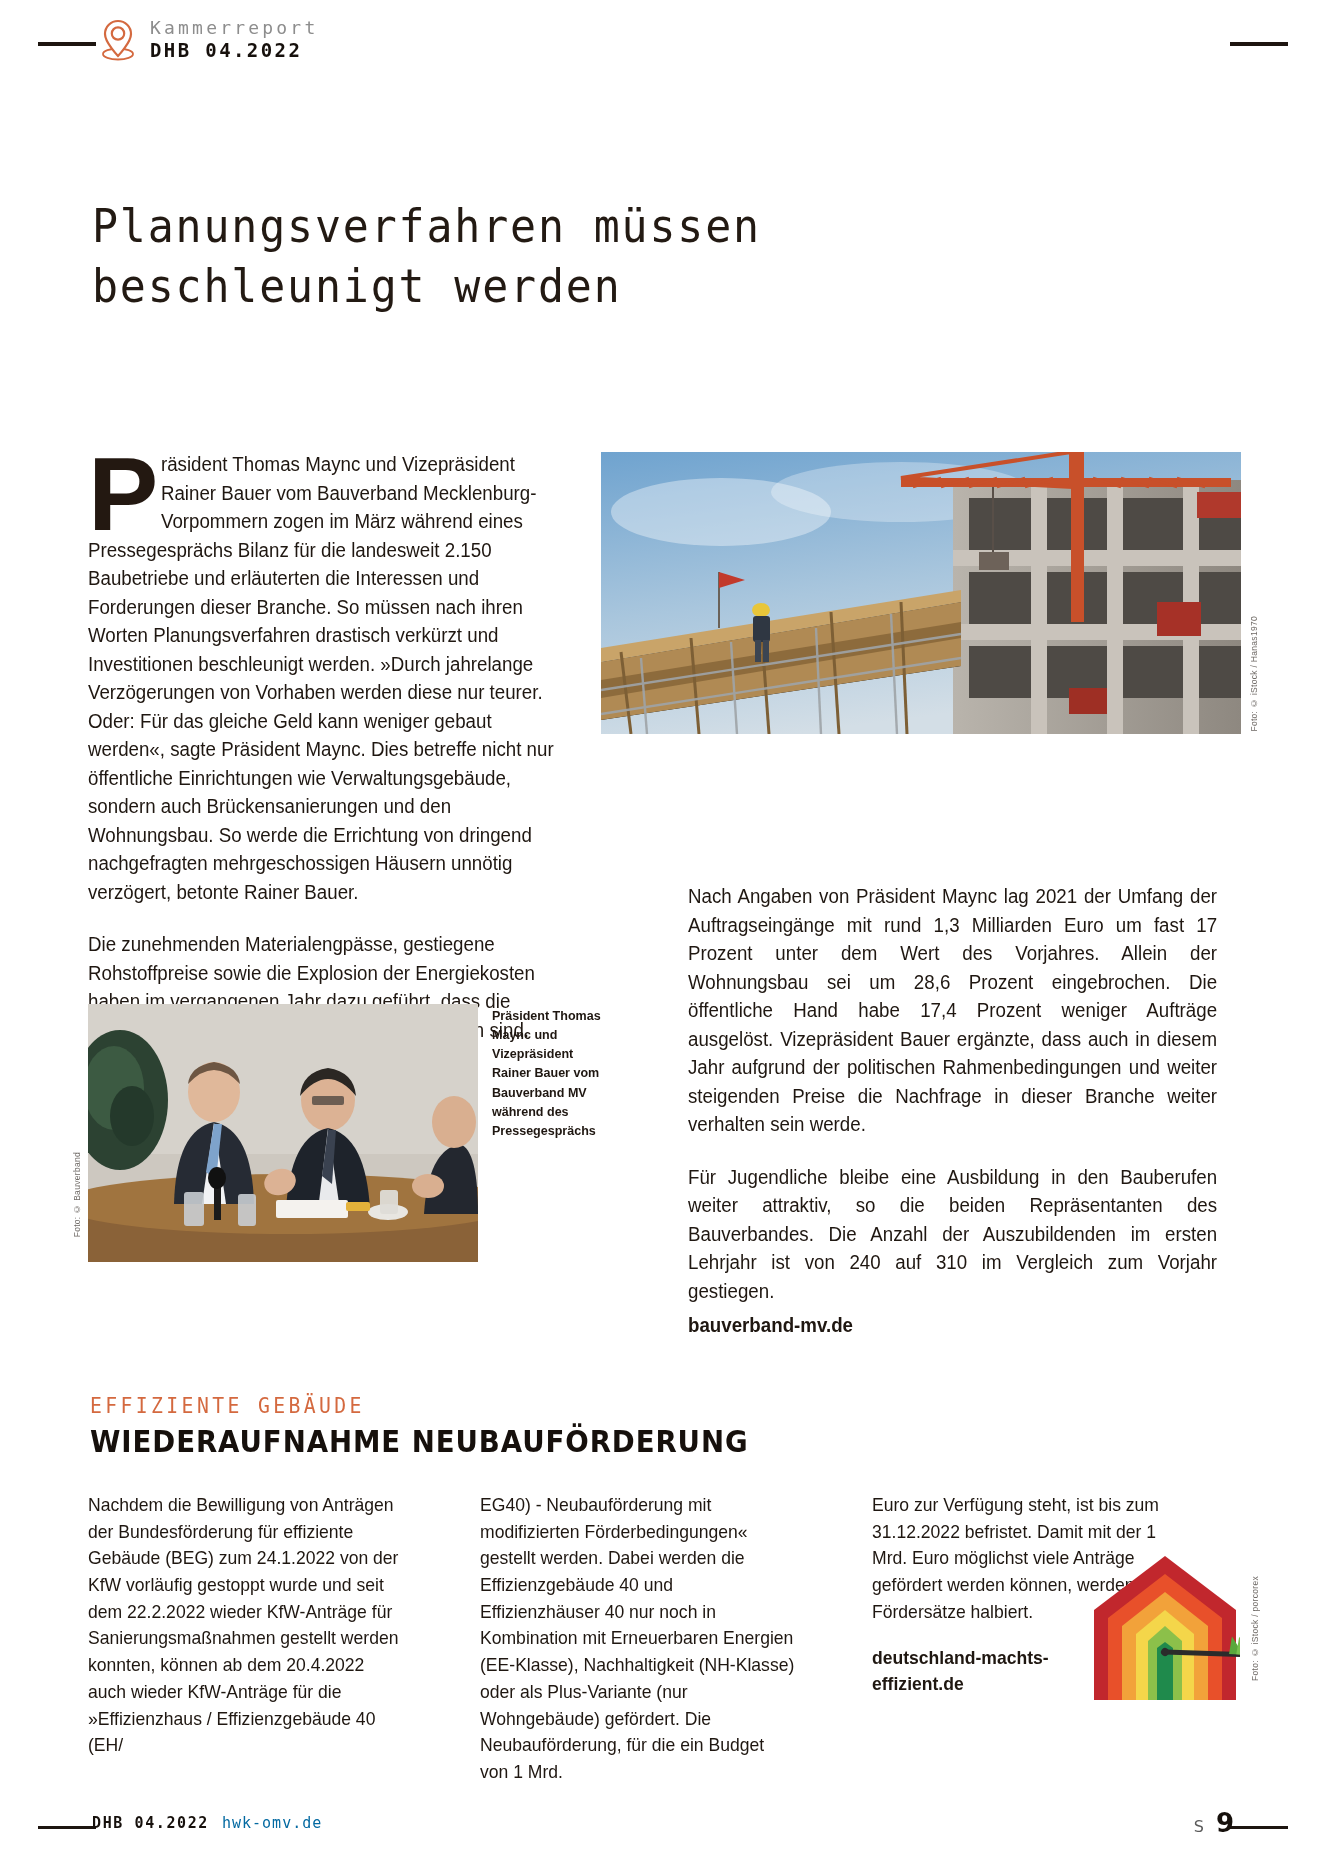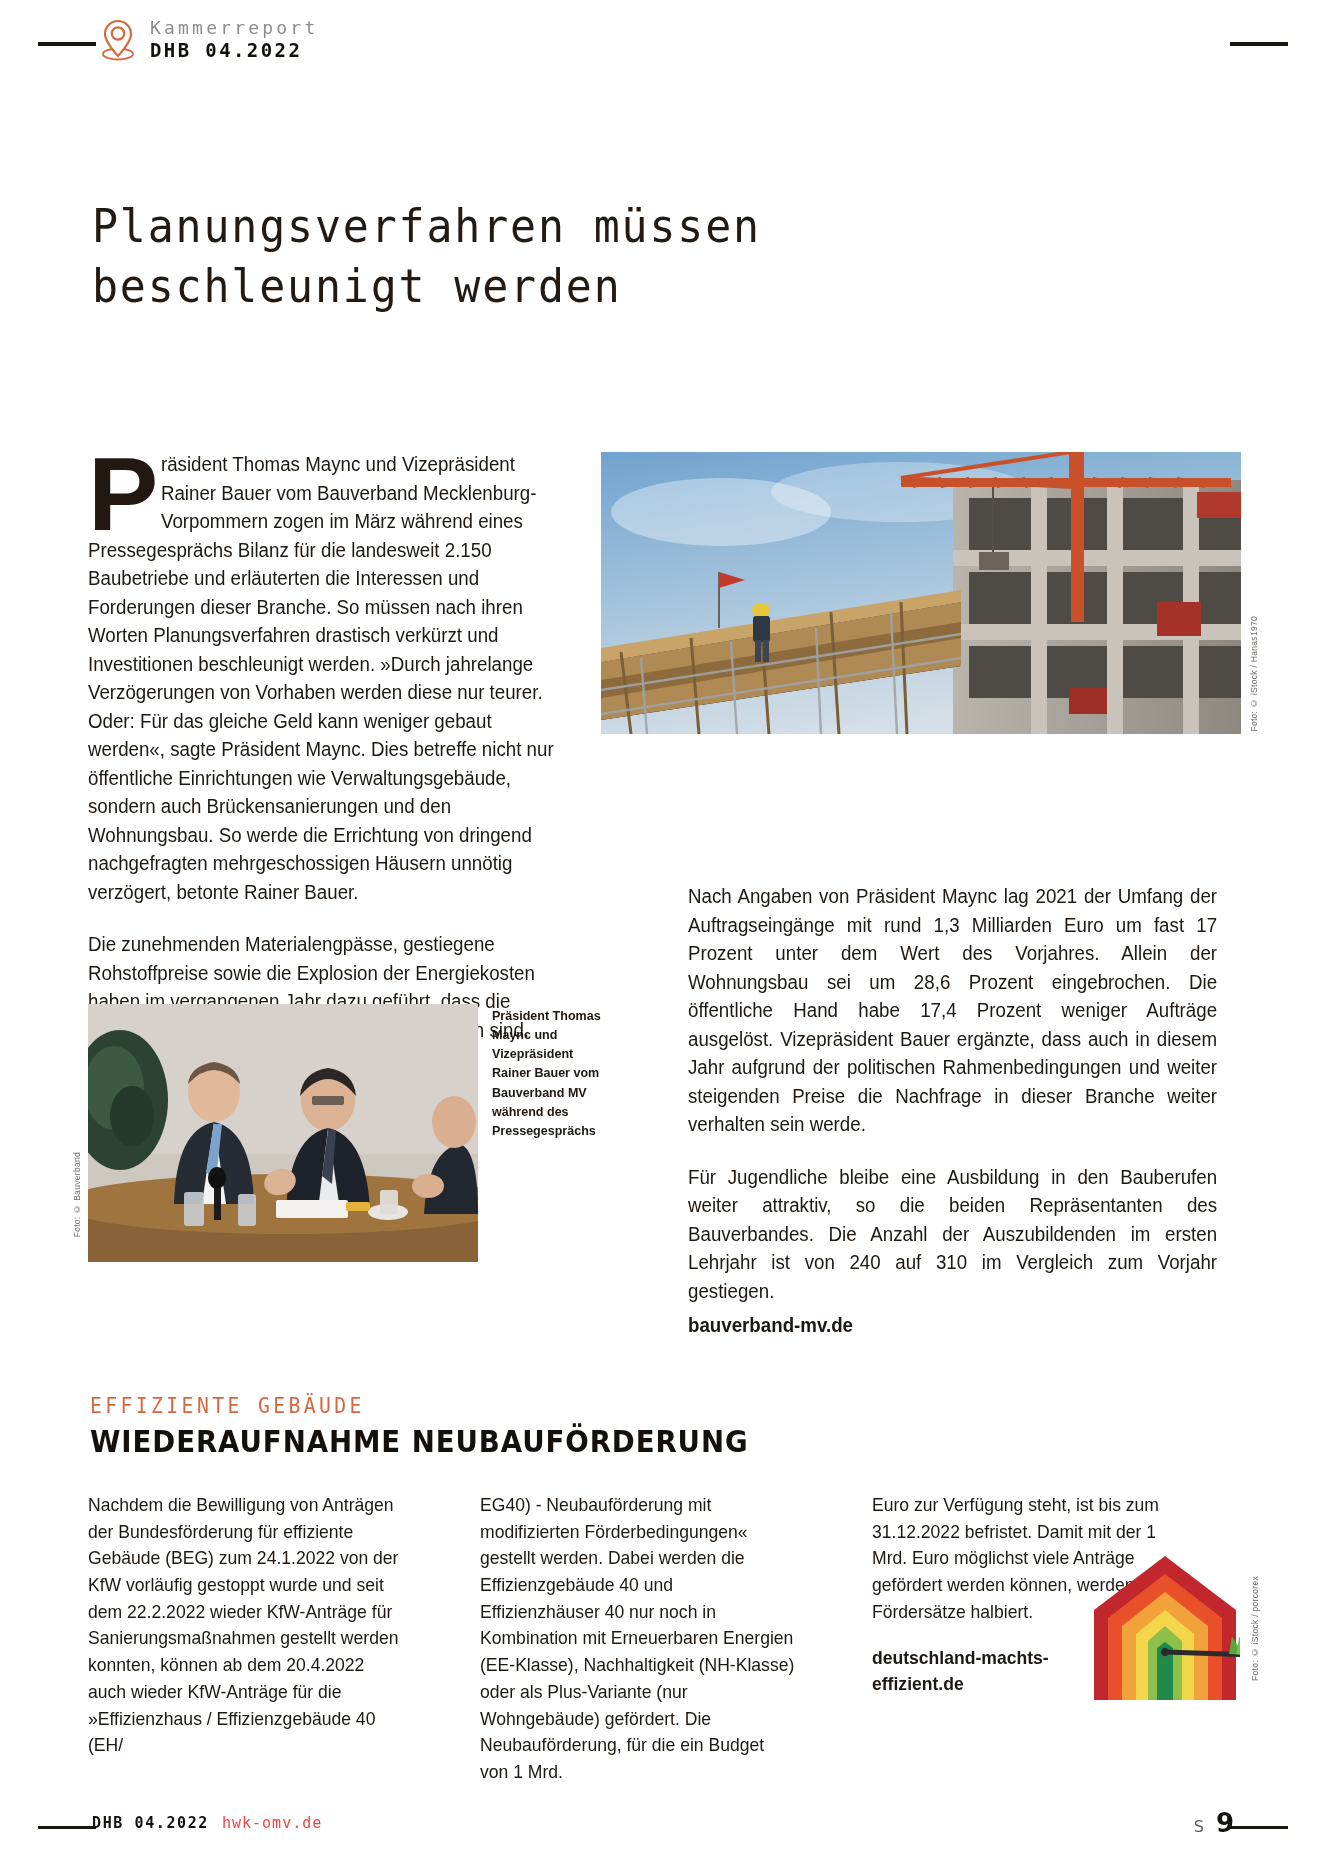--- a/index.html
+++ b/index.html
@@ -119,21 +119,21 @@
   
   .house{position:absolute;left:1090px;top:1552px;width:150px;height:152px;}
 
   
   .ftr-rule{position:absolute;left:38px;top:1826px;width:58px;height:3px;background:#1d1510;}
   .ftr-rule-r{position:absolute;right:38px;top:1826px;width:58px;height:3px;background:#1d1510;}
   .ftr-left{
     position:absolute;left:92px;top:1814px;display:flex;align-items:baseline;gap:13px;
   }
   .ftr-issue{font-family:"DejaVu Sans Mono", monospace;font-size:15px;font-weight:700;letter-spacing:1.6px;color:#16100c;}
-  .ftr-url{font-family:"DejaVu Sans Mono", monospace;font-size:15px;font-weight:400;letter-spacing:1px;color:#ef4444;}
+  .ftr-url{font-family:"DejaVu Sans Mono", monospace;font-size:15px;font-weight:400;letter-spacing:1px;color:#0369a1;}
   .ftr-right{
     position:absolute;right:92px;top:1808px;display:flex;align-items:baseline;gap:12px;
   }
   .ftr-s{font-family:"DejaVu Sans", sans-serif;font-size:16px;color:#5b5b5b;}
   .ftr-page{font-family:"DejaVu Sans", sans-serif;font-size:26px;font-weight:700;color:#16100c;}
 </style>
 </head>
 <body>
 
 <div class="page">

